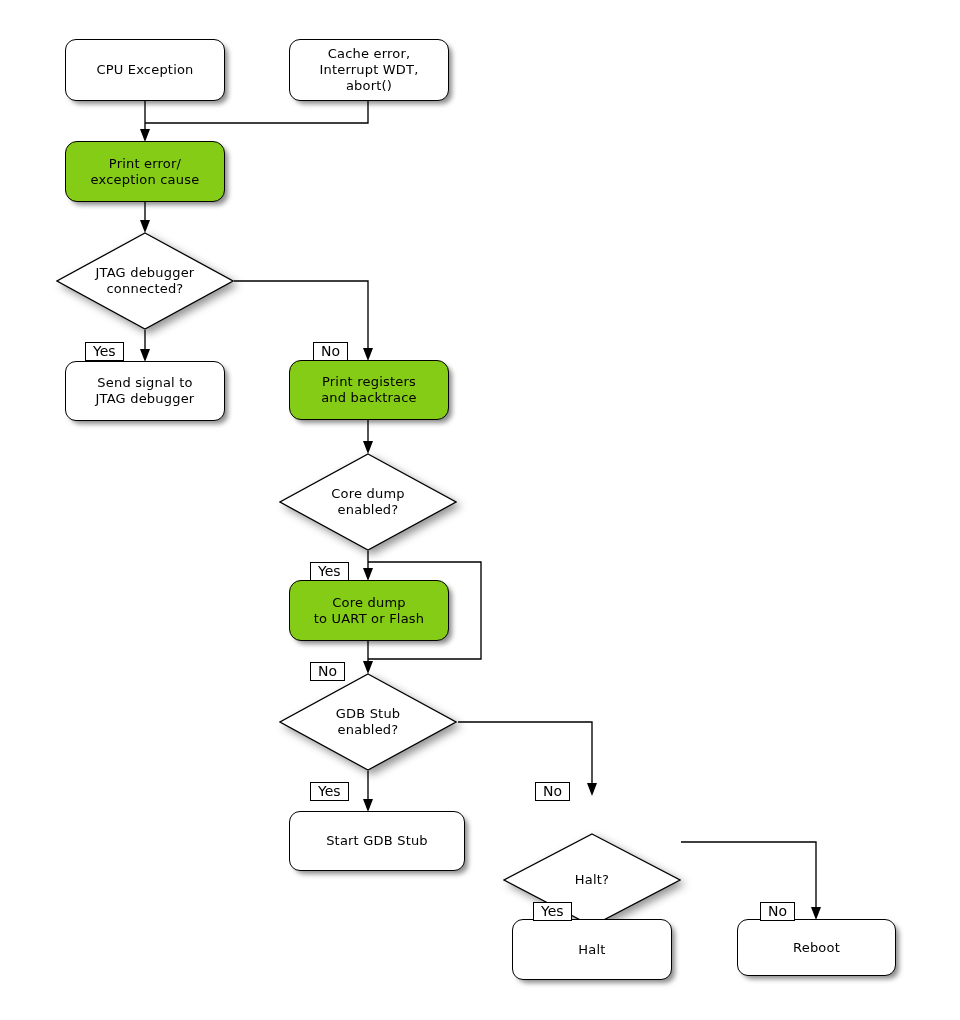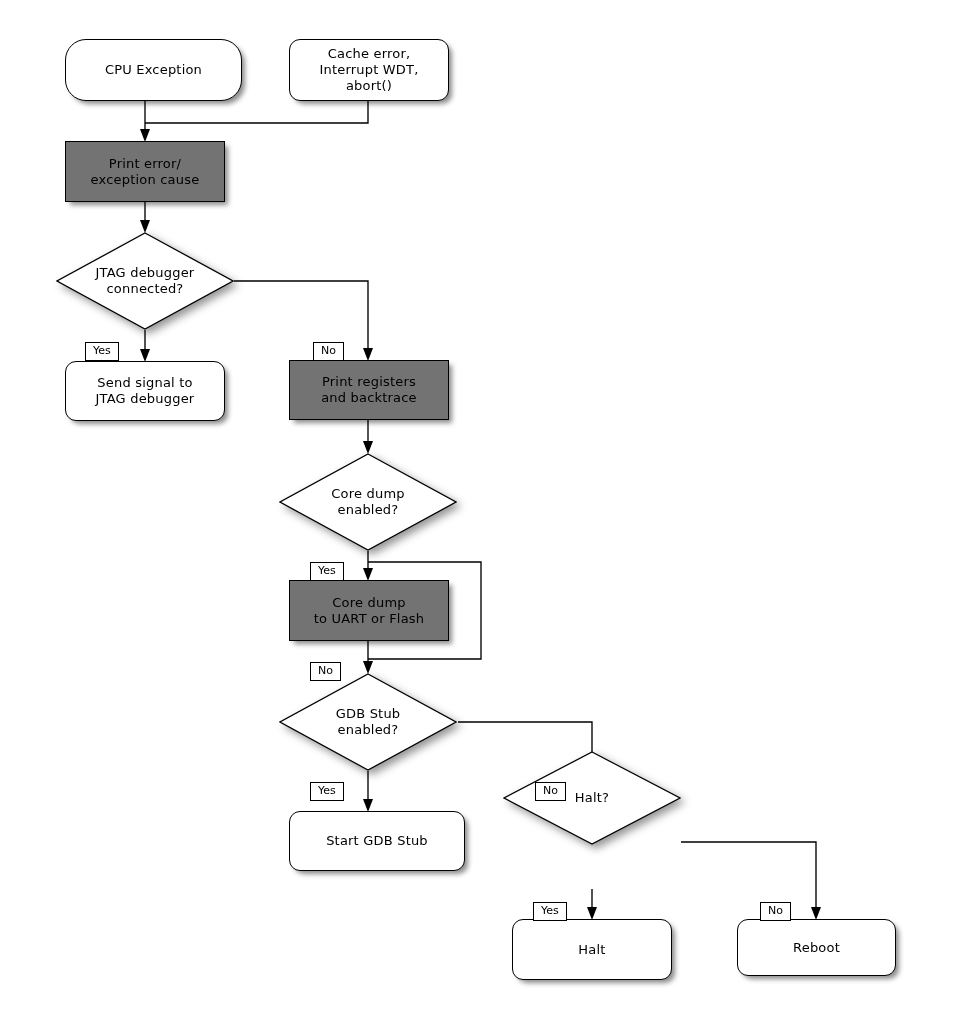--- a/index.html
+++ b/index.html
@@ -47,23 +47,23 @@
   }
   
   .shape-rounded {
     background: #ffffff;
     border: 1.4px solid #000000;
     border-radius: 11px;
     box-shadow: 4px 4px 5px -1px rgba(0,0,0,0.45);
   }
   
   .shape-rect {
-    background: #737373;
+    background: #84cc16;
     border: 1.4px solid #000000;
-    border-radius: 0;
+    border-radius: 12px;
     box-shadow: 4px 4px 5px -1px rgba(0,0,0,0.45);
   }
   
   .shape-diamond {
     background: transparent;
     border: none;
     box-shadow: none;
   }
   .diamond-body {
     position: absolute;
@@ -81,21 +81,21 @@
   .diamond-text {
     position: relative;
     z-index: 2;
   }
   
   .edge-label {
     position: absolute;
     box-sizing: border-box;
     background: #ffffff;
     border: 1.2px solid #000000;
-    font-size: 11px;
+    font-size: 14px;
     line-height: 14px;
     color: #000000;
     padding: 1px 7px 2px 7px;
     white-space: nowrap;
     z-index: 5;
   }
   #edge-layer path,
   #edge-layer line {
     stroke: #000000;
     stroke-width: 1.35;
@@ -170,21 +170,21 @@
       <path d="M592,889 L592,915"></path>
       <polygon class="arrowhead" points="592,920 587,907 597,907"></polygon>
     </g>
 
     <g>
       <path d="M681,842 L816,842 L816,915"></path>
       <polygon class="arrowhead" points="816,920 811,907 821,907"></polygon>
     </g>
   </svg>
 
-  <div class="node shape-rounded" style="left:65px; top:39px; width:177px; height:62px;border-radius:21px;">
+  <div class="node shape-rounded" style="left:65px; top:39px; width:160px; height:62px;">
     <span class="node-label">CPU Exception</span>
   </div>
 
   <div class="node shape-rounded" style="left:289px; top:39px; width:160px; height:62px;">
     <span class="node-label">Cache error,
 Interrupt WDT,
 abort()</span>
   </div>
 
   <div class="node shape-rect" style="left:65px; top:141px; width:160px; height:61px;">
@@ -228,21 +228,21 @@
       <polygon points="89,1 177,49 89,97 1,49"></polygon>
     </svg>
     <span class="node-label diamond-text">GDB Stub
 enabled?</span>
   </div>
 
   <div class="node shape-rounded" style="left:289px; top:811px; width:176px; height:60px;">
     <span class="node-label">Start GDB Stub</span>
   </div>
 
-  <div class="node shape-diamond" style="left:503px; top:751px; width:178px; height:94px;">
+  <div class="node shape-diamond" style="left:503px; top:833px; width:178px; height:94px;">
     <svg class="diamond-body" viewBox="0 0 178 94" preserveAspectRatio="none">
       <polygon points="89,1 177,47 89,93 1,47"></polygon>
     </svg>
     <span class="node-label diamond-text">Halt?</span>
   </div>
 
   <div class="node shape-rounded" style="left:512px; top:919px; width:160px; height:61px;">
     <span class="node-label">Halt</span>
   </div>
 

